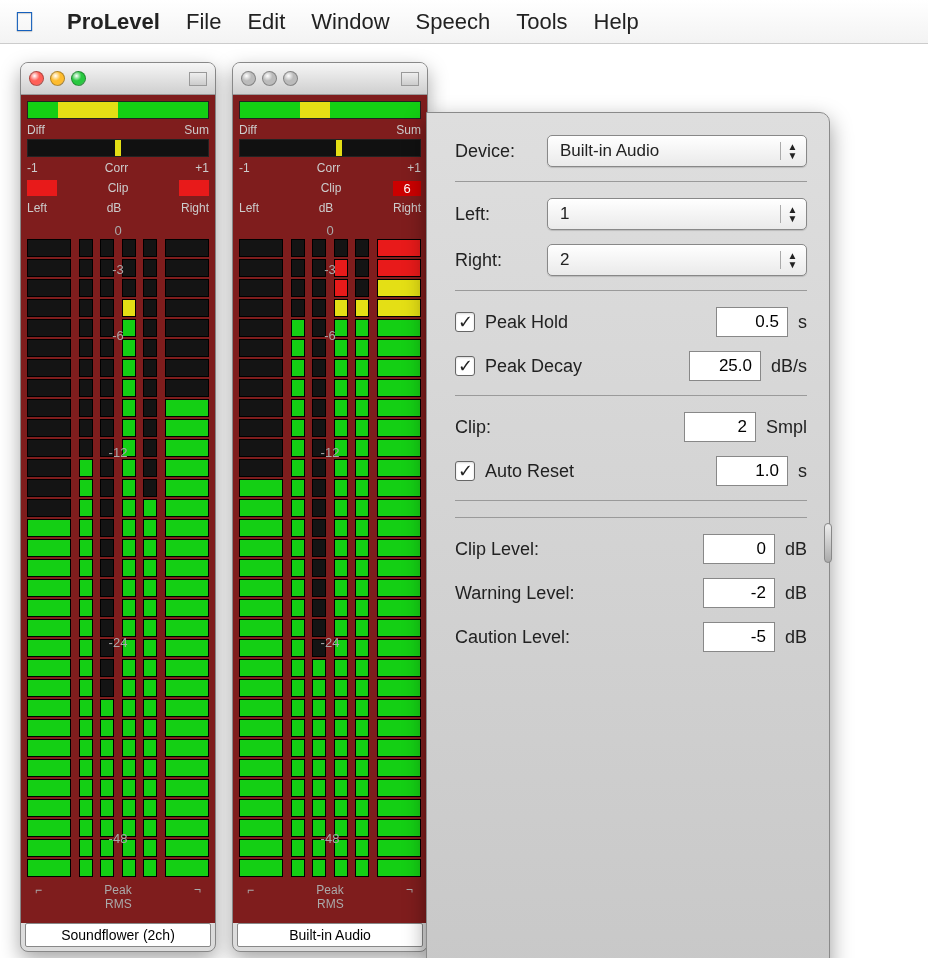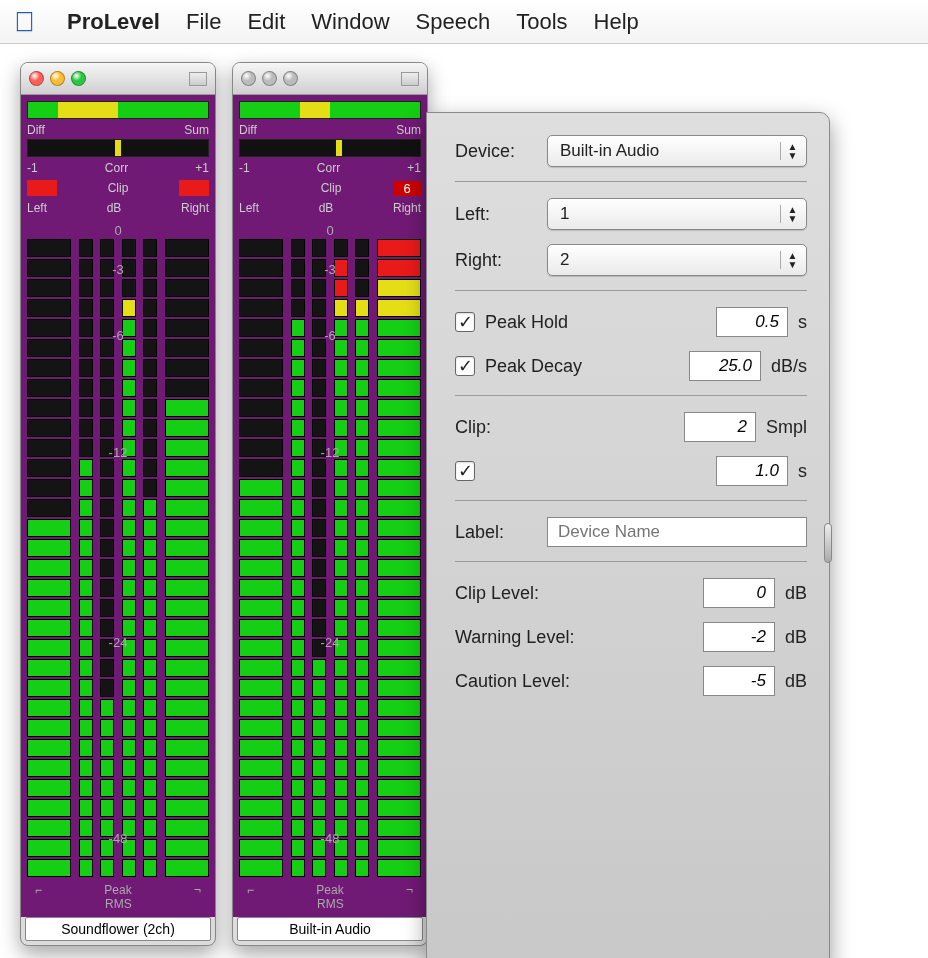--- a/index.html
+++ b/index.html
@@ -54,22 +54,22 @@
   }
   .titlebar .dot {
     width: 15px; height: 15px; border-radius: 50%;
     border: 1px solid rgba(0,0,0,0.3);
     background: radial-gradient(circle at 35% 30%, #fff, var(--c) 40%, var(--c) 70%, rgba(0,0,0,0.2));
   }
   .titlebar .dot.dim { --c:#c8c8c8; }
   .titlebar .stub { margin-left: auto; width:18px; height:14px; background:linear-gradient(#eee,#ccc); border:1px solid #999; }
 
   .meter-body {
-    background: #701a75;
-    padding: 6px 6px 0;
+    background: #7f1d1d;
+    padding: 6px 6px 6px;
     position: relative;
   }
 
   
   .topbar {
     display: flex; justify-content: space-between; align-items: center;
     color:#ccc; font-size:12px; height:18px; margin-top:2px;
   }
   .row2 { }
   .topcenter { text-align:center; flex:1; }
@@ -149,21 +149,21 @@
     padding:0 6px 0 12px; font-size:17px; color:#222;
     box-shadow: inset 0 1px 0 #fff, 0 1px 1px rgba(0,0,0,0.15);
   }
   .select .arrows {
     width:20px; display:flex; flex-direction:column; align-items:center;
     font-size:10px; line-height:9px; color:#222;
     border-left:1px solid #aaa; padding-left:4px;
   }
   .numbox {
     width:72px; height:30px; background:#fff; border:1px solid #888;
-    text-align:right; padding:4px 8px; font-size:17px; margin-left:auto;font-style:italic;
+    text-align:right; padding:4px 8px; font-size:17px; margin-left:auto;
   }
   .textbox {
     flex:1; height:30px; background:#fff; border:1px solid #888;
     padding:4px 10px; font-size:17px; color:#888;
   }
   .check {
     width:20px; height:20px; border:1px solid #666; background:#fff;
     margin-right:10px; position:relative; border-radius:3px;
     box-shadow: inset 0 1px 2px rgba(0,0,0,0.15);
   }
@@ -757,29 +757,26 @@
   </div>
   <hr class="sep">
 
   <div class="form-row">
     <span class="lab">Clip:</span>
     <input class="numbox" value="2" style="">
     <span class="unit">Smpl</span>
   </div>
   <div class="form-row">
     <span class="check on"></span>
+    <span class="chklabel">Auto Reset</span>
     <input class="numbox" value="1.0" style="">
     <span class="unit">s</span>
   </div>
   <hr class="sep">
 
-  <div class="form-row">
-    <span class="lab">Label:</span>
-    <input class="textbox" placeholder="Device Name" style="">
-  </div>
   <hr class="sep">
 
   <div class="form-row">
     <span class="right-lab">Clip Level:</span>
     <input class="numbox" value="0" style="">
     <span class="unit">dB</span>
   </div>
   <div class="form-row">
     <span class="right-lab">Warning Level:</span>
     <input class="numbox" value="-2" style="">

